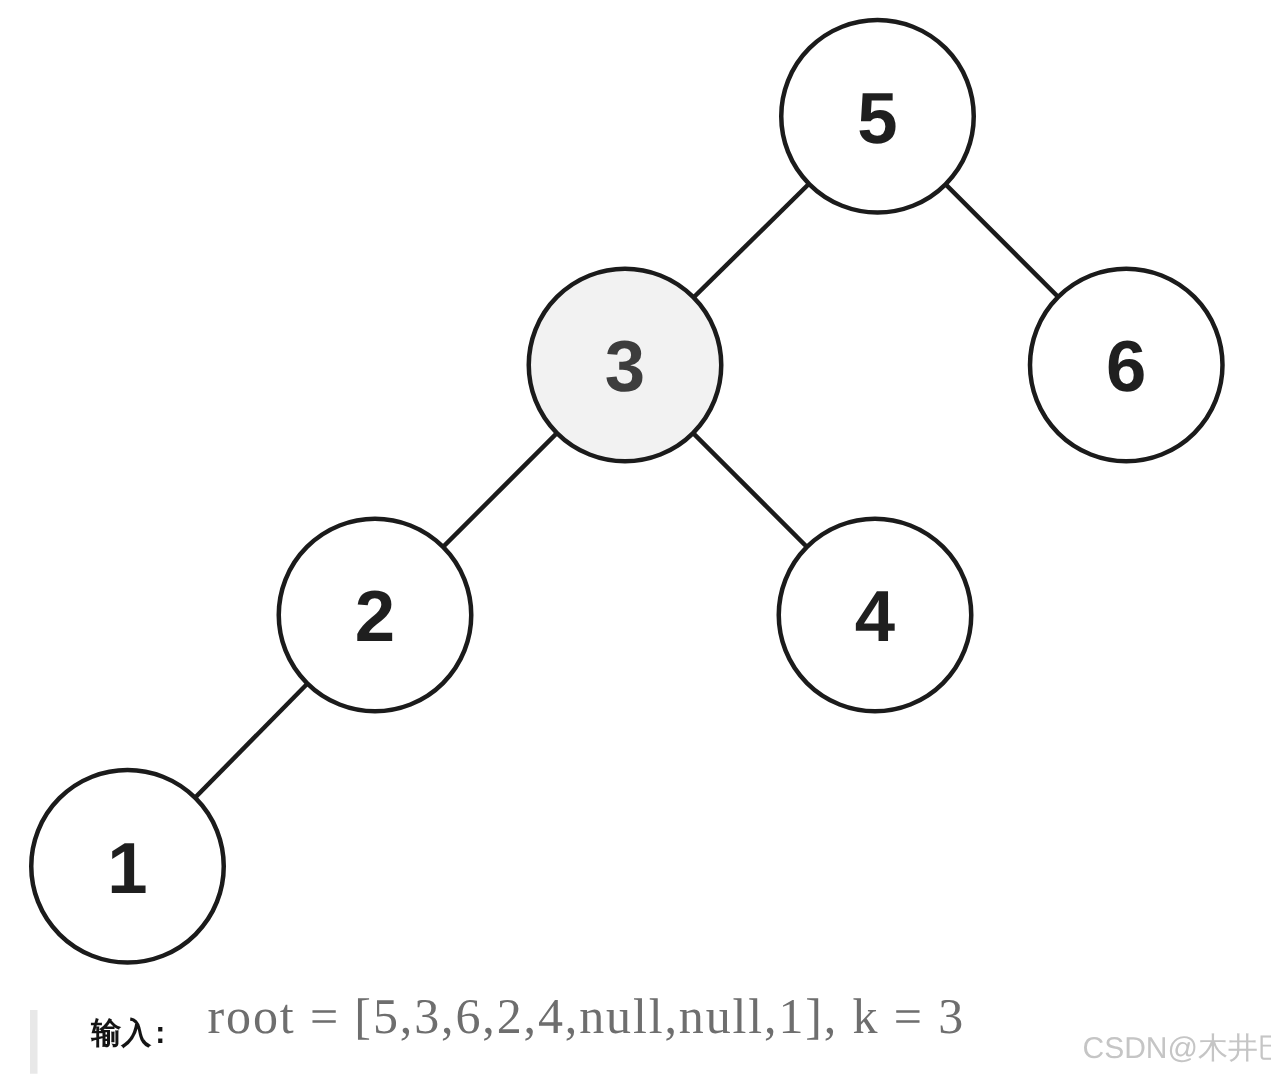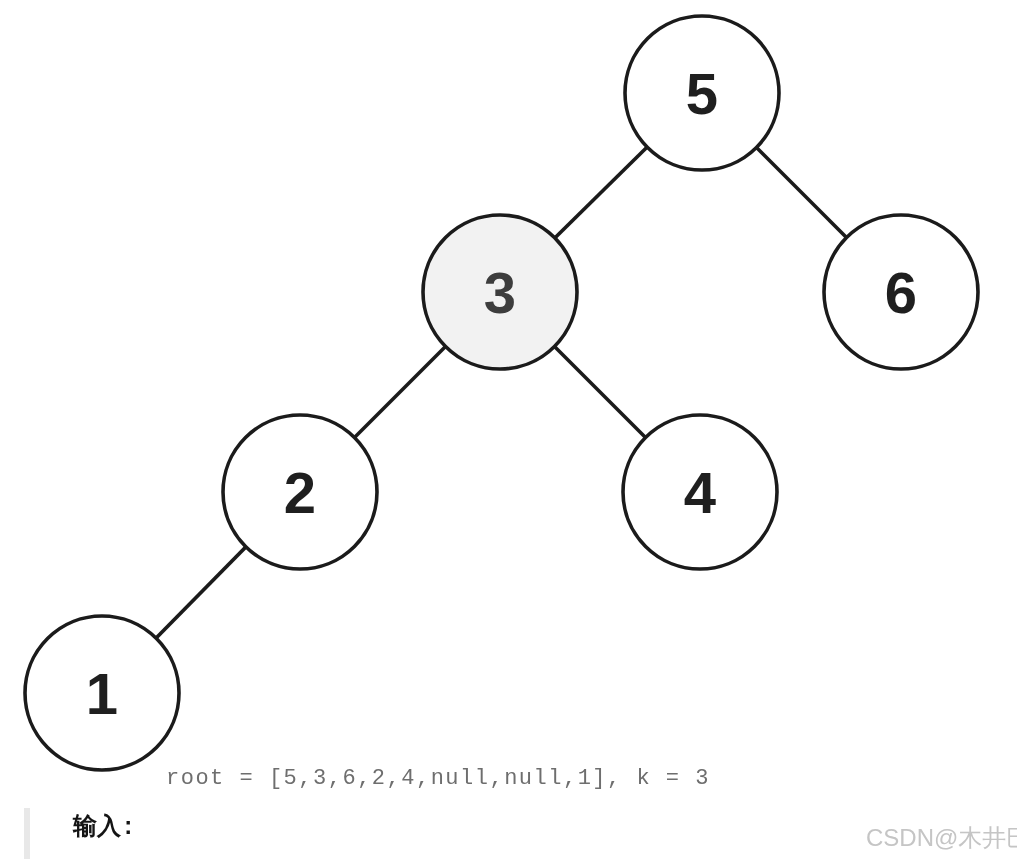--- a/index.html
+++ b/index.html
@@ -55,26 +55,26 @@
     top: 810px;
     font-size: 24px;
     font-weight: bold;
     color: #141414;
     white-space: nowrap;
     font-family: Liberation Mono, monospace;
   }
   .caption-code {
     position: absolute;
     left: 166px;
-    top: 766px;
-    font-size: 22px;
+    top: 789px;
+    font-size: 40px;
     letter-spacing: 1.5px;
     color: #6e6e6e;
     white-space: nowrap;
-    font-family: Liberation Mono, monospace;
+    font-family: Liberation Serif, serif;
   }
   .watermark {
     position: absolute;
     left: 866px;
     top: 822px;
     font-size: 24px;
     color: #c5c5c5;
     white-space: nowrap;
     mix-blend-mode: multiply;
     font-family: "Liberation Sans", sans-serif;

